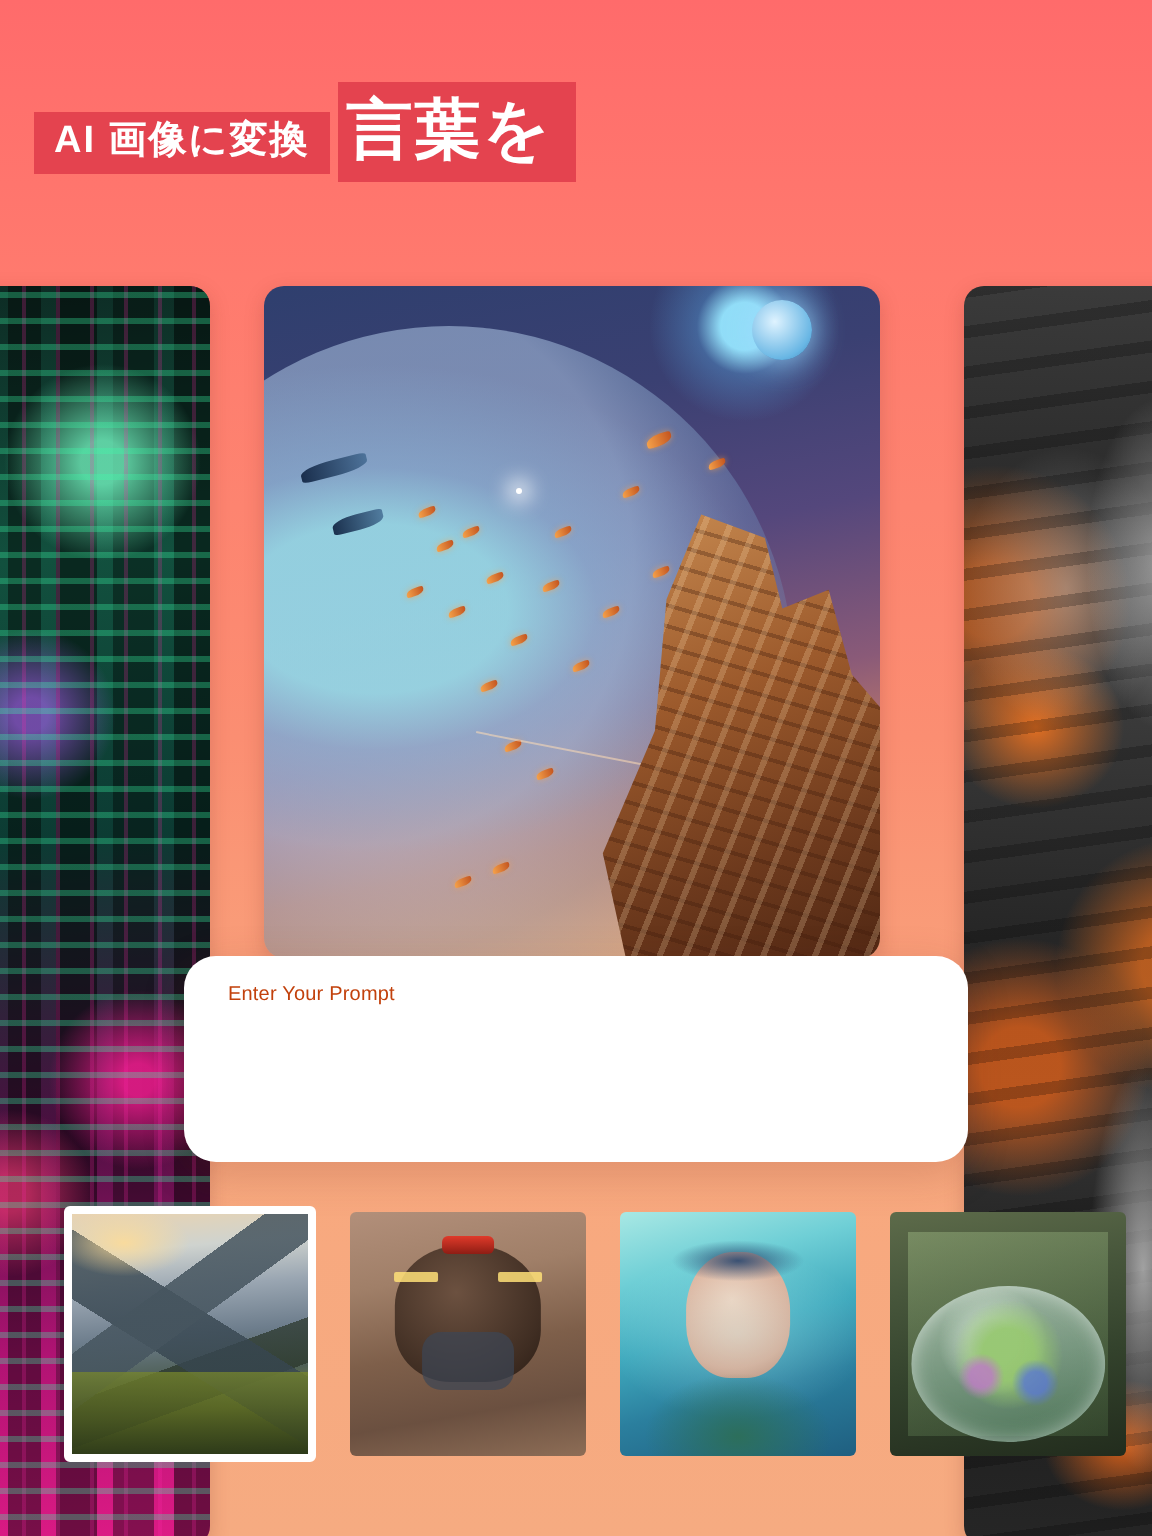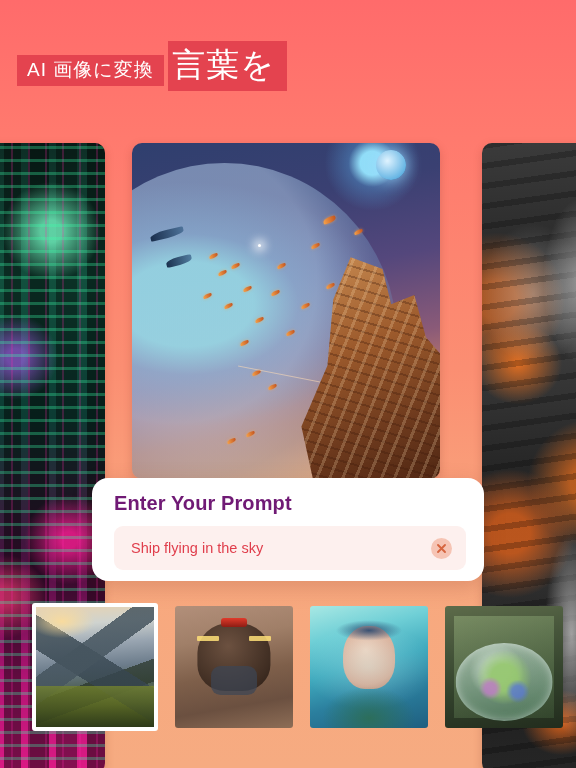--- a/index.html
+++ b/index.html
@@ -7,21 +7,21 @@
   body {
     font-family: "Liberation Sans", "DejaVu Sans", sans-serif;
     background: linear-gradient(180deg, #ff6b6b 0%, #ff7a6e 18%, #fb8e72 48%, #f8a87e 72%, #f6ab81 100%);
     position: relative;
   }
 
   
   #header { position:absolute; left:17px; top:33px; z-index:40; }
   .banner {
     display:inline-block; background:#e4434f; color:#ffffff;
-    font-weight:400; letter-spacing:1px; white-space:nowrap;
+    font-weight:700; letter-spacing:1px; white-space:nowrap;
   }
   #banner-sub { font-size:19px; padding:4px 10px 5px 10px; line-height:1.15; }
   #banner-main { font-size:33px; padding:4px 12px 6px 4px; line-height:1.2; margin-top:8px; }
 
   
   #card-row {
     position:absolute; left:0; top:143px; width:576px; height:336px;
     display:flex; align-items:flex-start; gap:27px; padding-left:-23px; z-index:10;
   }
   .card {
@@ -121,21 +121,21 @@
       repeating-linear-gradient(172deg, rgba(0,0,0,.22) 0 6px, transparent 6px 20px);
   }
 
   
   #prompt-dialog {
     position:absolute; left:92px; top:478px; width:392px; height:103px;
     background:#ffffff; border-radius:16px; z-index:60;
     box-shadow:0 6px 22px rgba(120,40,30,.20);
     padding:14px 18px 0 22px;
   }
-  #dialog-title { font-size:20px; font-weight:700; color:#701a75; letter-spacing:.1px; }
+  #dialog-title { font-size:10px; font-weight:400; color:#c2410c; letter-spacing:.1px; }
   #prompt-field {
     margin-top:11px; height:44px; background:#fdf0ee; border-radius:9px;
     display:flex; align-items:center; padding:0 14px 0 17px; position:relative;
   }
   #prompt-value { font-size:14.5px; color:#e03e4c; font-weight:400; flex:1; }
   #clear-button {
     width:21px; height:21px; border-radius:50%; background:#f6c4b4; border:none;
     display:flex; align-items:center; justify-content:center; cursor:pointer; flex:none;
   }
   #clear-button svg { display:block; }
@@ -265,28 +265,20 @@
     </div>
   </div>
 
   <div class="card card-side" id="card-right">
     <div class="art volcano-bg"></div>
   </div>
 </div>
 
 <div id="prompt-dialog">
   <div id="dialog-title">Enter Your Prompt</div>
-  <div id="prompt-field">
-    <span id="prompt-value">Ship flying in the sky</span>
-    <button id="clear-button">
-      <svg width="11" height="11" viewBox="0 0 11 11">
-        <path d="M2 2 L9 9 M9 2 L2 9" stroke="#d6653f" stroke-width="1.9" stroke-linecap="round" fill="none"></path>
-      </svg>
-    </button>
-  </div>
 </div>
 
 <div id="thumb-row">
   <div class="thumb selected">
     <div class="thumb-art mtn-bg"></div>
   </div>
   <div class="thumb">
     <div class="thumb-art dog-bg"></div>
   </div>
   <div class="thumb">

